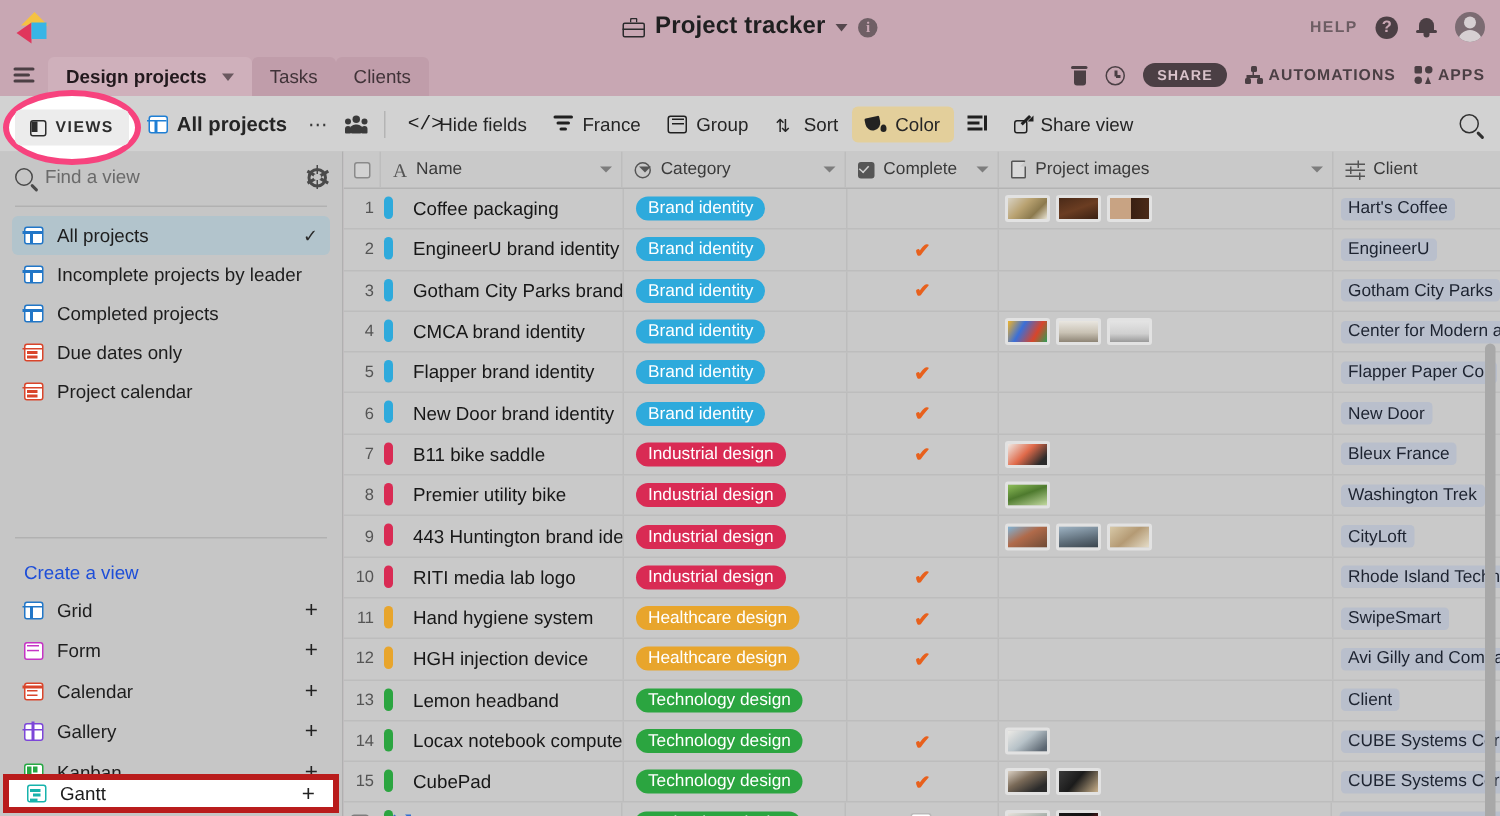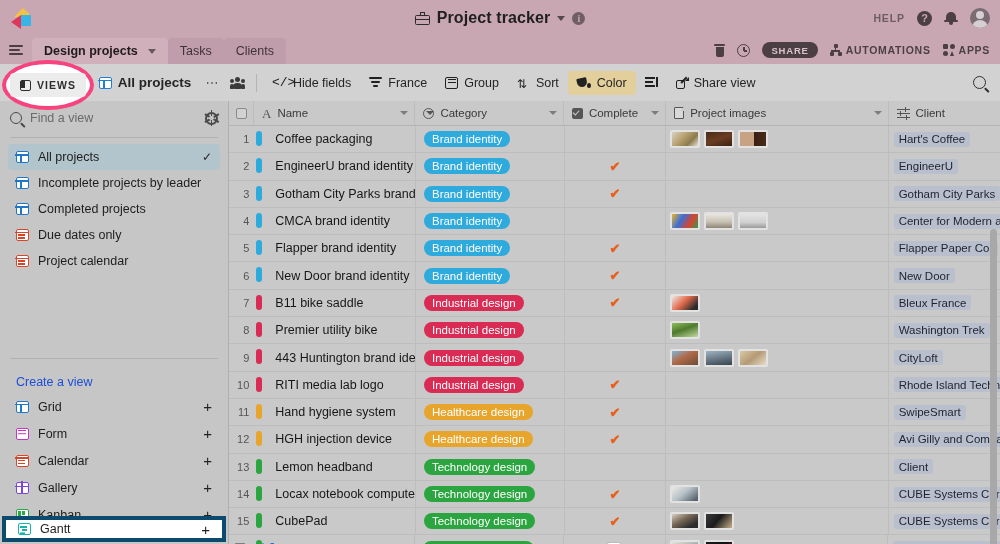--- a/index.html
+++ b/index.html
@@ -269,21 +269,21 @@
 
   
   .anno-ellipse{
     position:absolute;left:2px;top:60px;width:84px;height:42px;
     border:4px solid #f7437e;border-radius:50%;background:#fff;
     display:flex;align-items:center;justify-content:center;z-index:30;
   }
   .anno-ellipse .views-btn{margin-left:0;background:#ececec;}
   .anno-rect{
     position:absolute;left:2px;top:516px;width:224px;height:26px;
-    border:4px solid #0c4a6e;background:#fff;z-index:30;display:flex;align-items:center;
+    border:4px solid #b91c1c;background:#fff;z-index:30;display:flex;align-items:center;
     box-sizing:border-box;
   }
   .anno-rect .create-item{flex:1;margin:0 4px;}
 </style>
 </head>
 <body>
 
 <div id="app">
 
   <div class="topbar">

